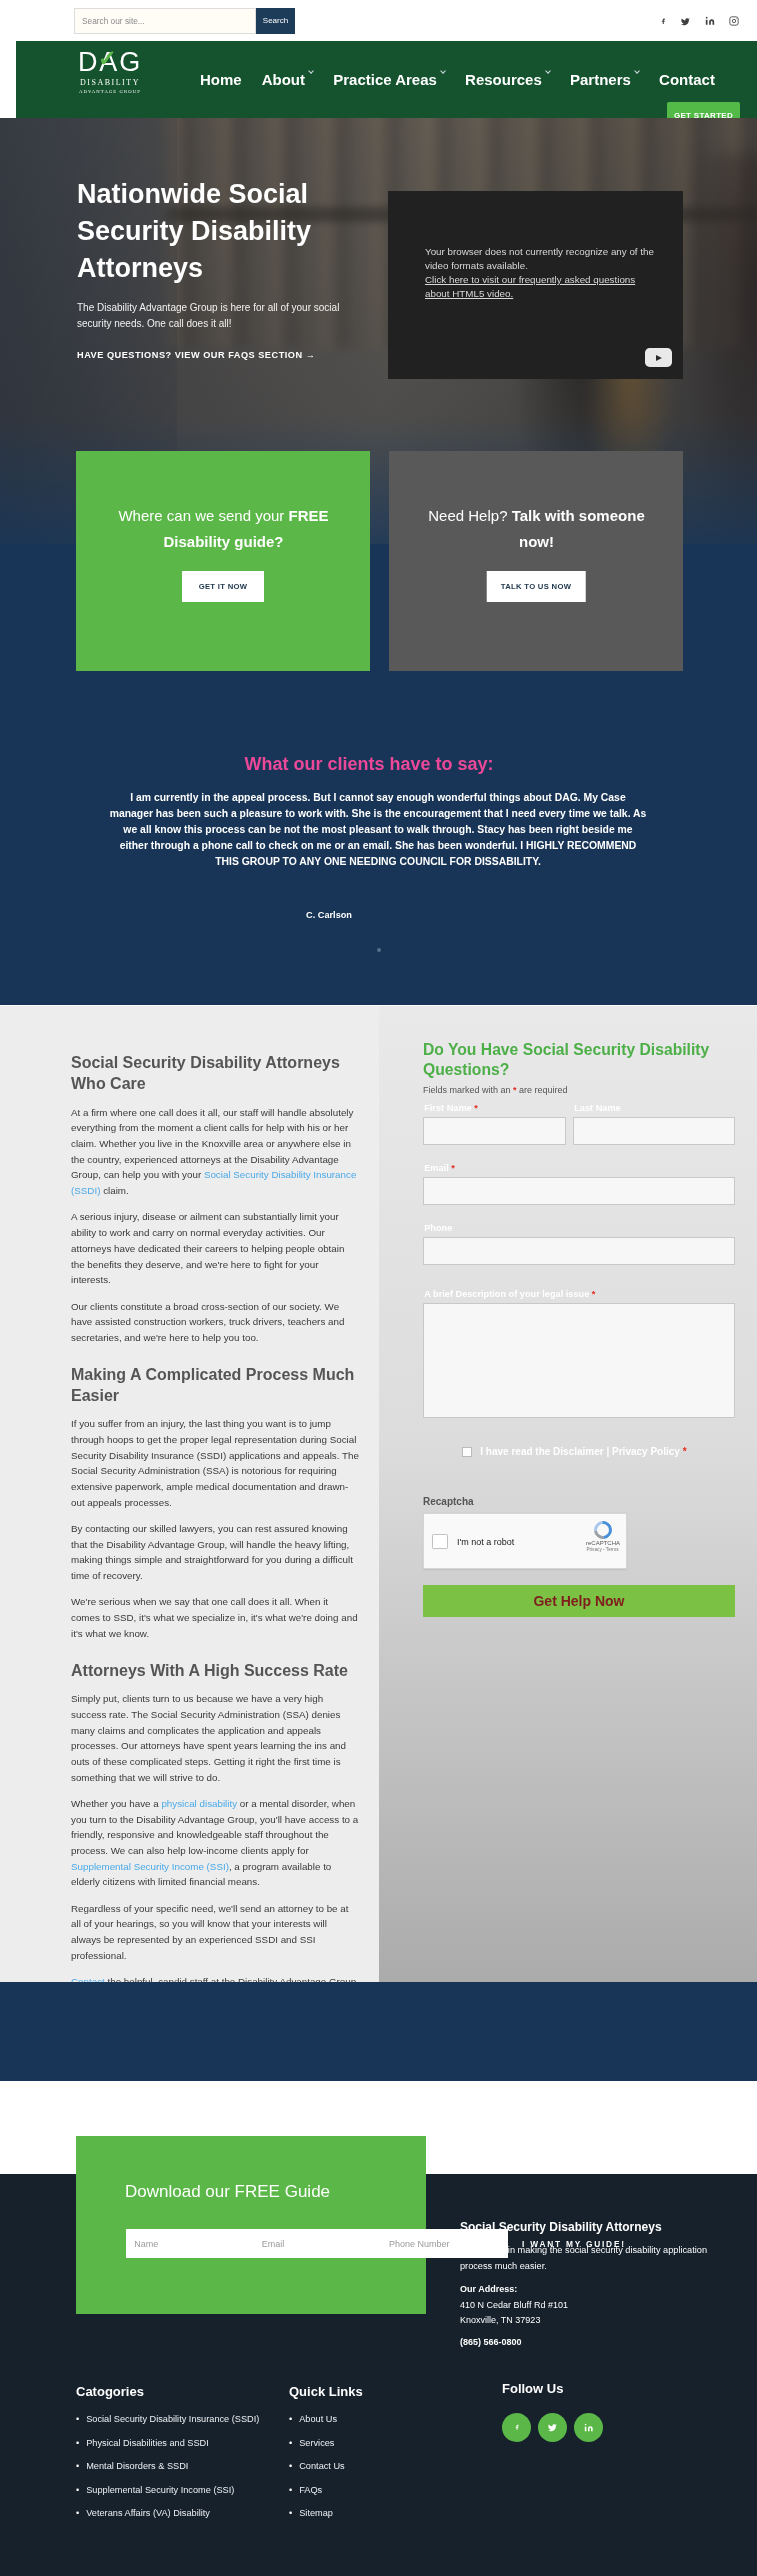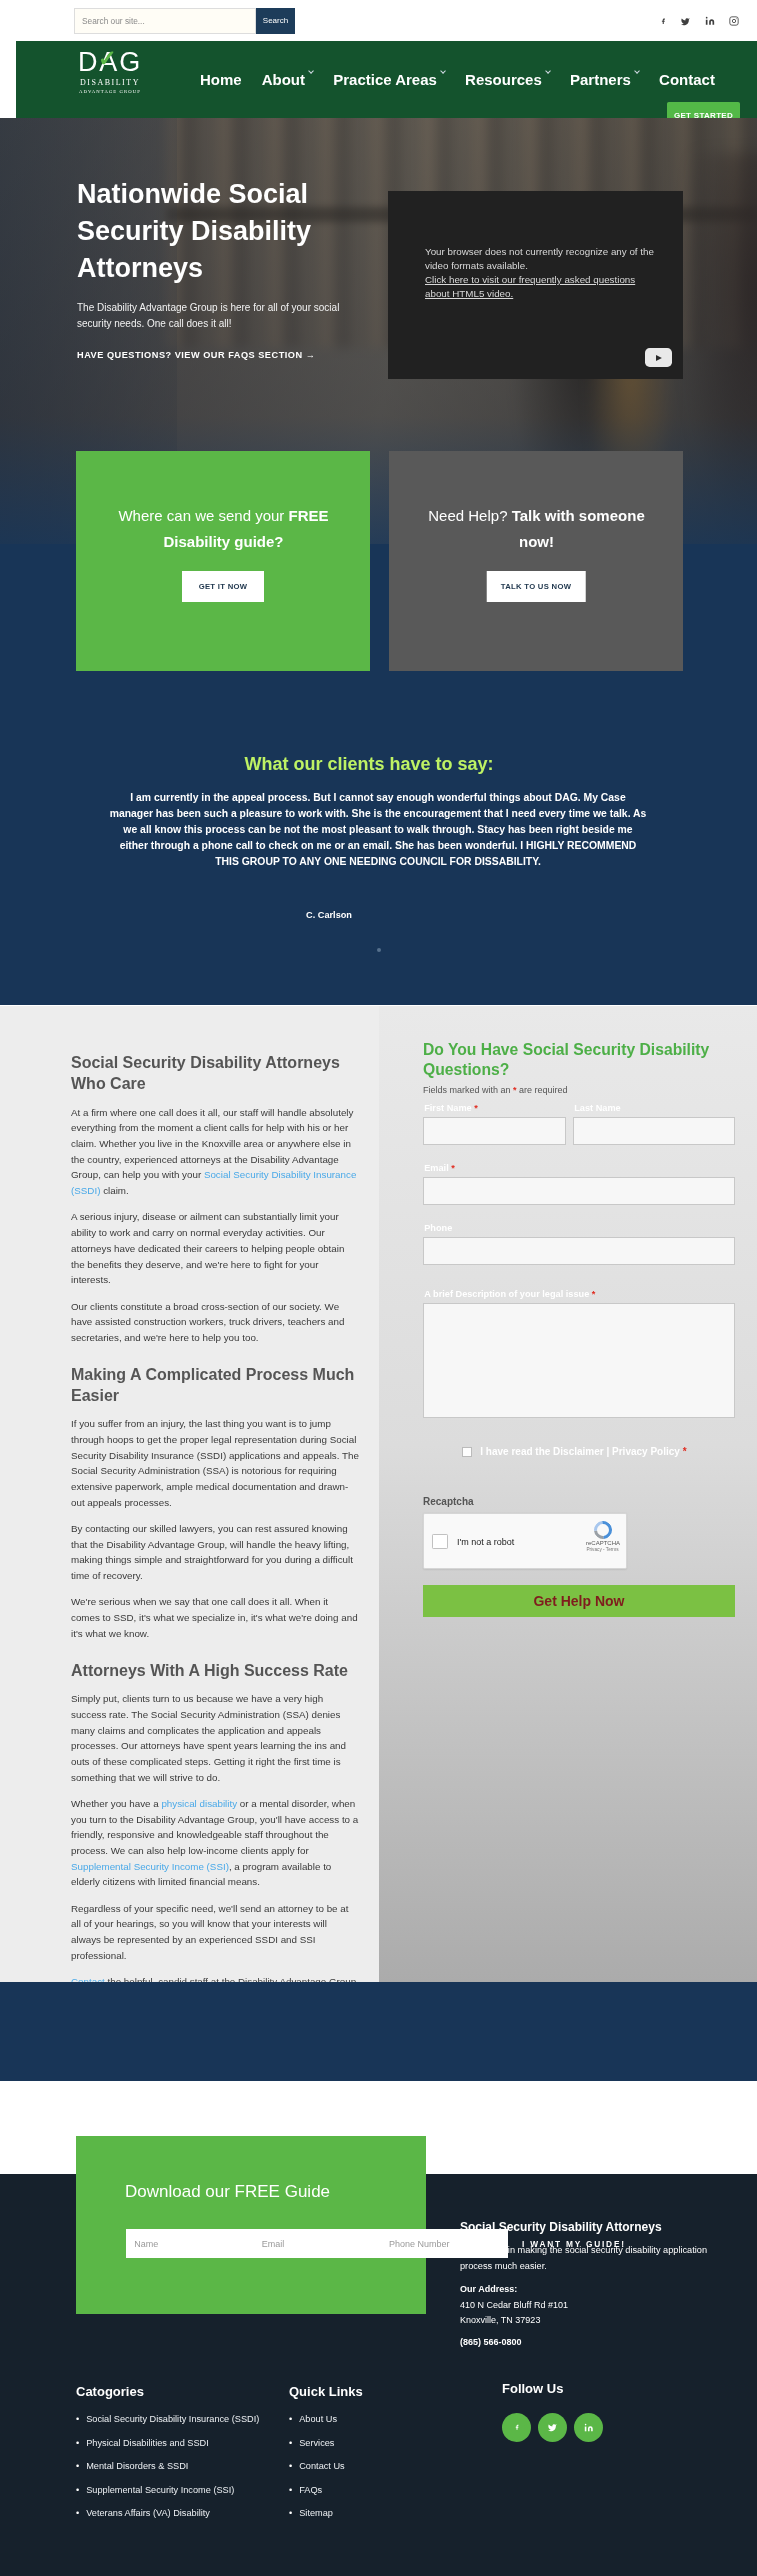--- a/index.html
+++ b/index.html
@@ -41,21 +41,21 @@
   .hero-faq{position:absolute;left:77px;top:232px;color:#fff;font-size:9.2px;font-weight:bold;letter-spacing:0.5px;text-decoration:none;cursor:pointer;}
 
   
   .video-box{position:absolute;left:388px;top:191px;width:295px;height:188px;background:#212121;z-index:4;}
   .video-text{position:absolute;left:37px;top:54px;width:231px;color:#d9d9d9;font-size:9.8px;line-height:14px;}
   .video-link{color:#d9d9d9;text-decoration:underline;cursor:pointer;display:inline;}
   .play-btn{position:absolute;right:10.6px;bottom:12px;width:27px;height:19px;background:#e9e9e9;border-radius:4.7px;display:flex;align-items:center;justify-content:center;color:#2b2b2b;font-size:7.7px;cursor:pointer;}
 
   
   .navy1{position:absolute;left:0;top:544px;width:757px;height:461px;background:#183557;}
-  .t-heading{position:absolute;left:0;top:210px;width:738px;text-align:center;color:#bef264;font-size:18px;font-weight:bold;}
+  .t-heading{position:absolute;left:0;top:210px;width:738px;text-align:center;color:#ec4899;font-size:18px;font-weight:bold;}
   .t-quote{position:absolute;left:109px;top:246px;width:538px;text-align:center;color:#fff;font-size:10.4px;font-weight:bold;line-height:16px;}
   .t-author{position:absolute;left:0;top:366px;width:658px;text-align:center;color:#fff;font-size:9.2px;font-weight:bold;}
   .t-dot{position:absolute;left:377px;top:404px;width:4.1px;height:4.1px;border-radius:50%;background:#55priv6d88;background:#56708c;}
 
   
   .cta{position:absolute;width:294px;height:220px;z-index:6;text-align:center;padding-left:7px;}
   .cta-green{left:76px;top:451px;background:#5bb747;}
   .cta-gray{left:389px;top:451px;background:#595959;}
   .cta-text{position:absolute;left:24px;top:52px;width:247px;color:#fff;font-size:15px;line-height:26px;}
   .cta-text b{font-weight:bold;}

